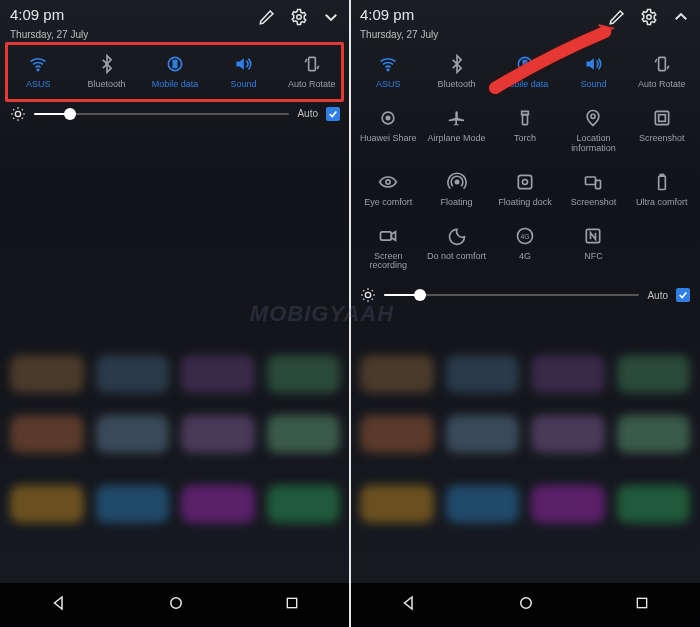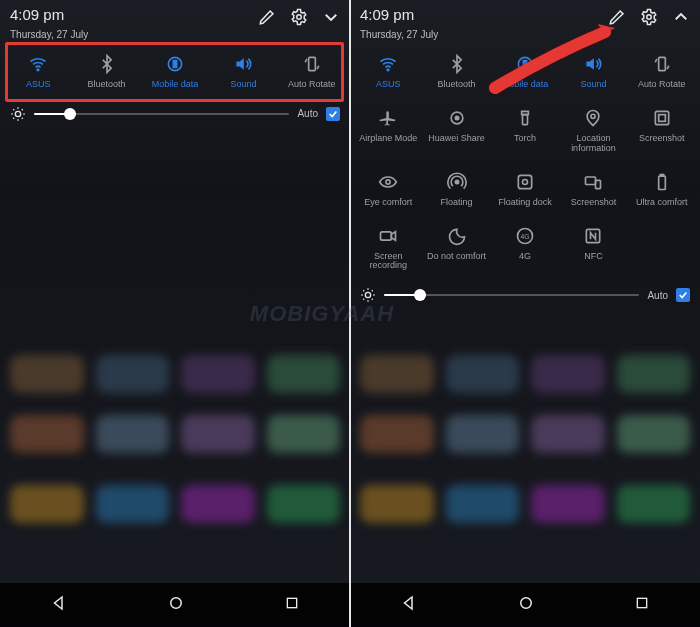--- a/index.html
+++ b/index.html
@@ -251,35 +251,35 @@
             <svg width="20" height="20" viewBox="0 0 24 24" fill="none" stroke="currentColor" stroke-width="2">
               <rect x="8" y="4" width="8" height="16" rx="1"></rect>
               <path d="M4 10a8 8 0 0 1 2-4"></path>
               <path d="M20 14a8 8 0 0 1-2 4"></path>
             </svg>
           </span>
           <span class="label">Auto Rotate</span>
         </div>
         <div class="tile">
           <span class="glyph">
-            <svg width="20" height="20" viewBox="0 0 24 24" fill="currentColor">
-              <path d="M21 14l-8-2V5.5a1.5 1.5 0 0 0-3 0V12l-8 2v2l8-1v4l-2 1v1l3-.5 3 .5v-1l-2-1v-4l8 1z"></path>
-            </svg>
-          </span>
-          <span class="label">Airplane Mode</span>
-        </div>
-        <div class="tile">
-          <span class="glyph">
             <svg width="20" height="20" viewBox="0 0 24 24" fill="none" stroke="currentColor" stroke-width="2">
               <circle cx="12" cy="12" r="2" fill="currentColor"></circle>
               <path d="M5 12a7 7 0 0 1 14 0"></path>
               <path d="M5 12a7 7 0 0 0 14 0"></path>
             </svg>
           </span>
           <span class="label">Huawei Share</span>
+        </div>
+        <div class="tile">
+          <span class="glyph">
+            <svg width="20" height="20" viewBox="0 0 24 24" fill="currentColor">
+              <path d="M21 14l-8-2V5.5a1.5 1.5 0 0 0-3 0V12l-8 2v2l8-1v4l-2 1v1l3-.5 3 .5v-1l-2-1v-4l8 1z"></path>
+            </svg>
+          </span>
+          <span class="label">Airplane Mode</span>
         </div>
         <div class="tile">
           <span class="glyph">
             <svg width="20" height="20" viewBox="0 0 24 24" fill="none" stroke="currentColor" stroke-width="2">
               <rect x="9" y="8" width="6" height="12" rx="1"></rect>
               <path d="M8 4h8v4H8z"></path>
             </svg>
           </span>
           <span class="label">Torch</span>
         </div>

